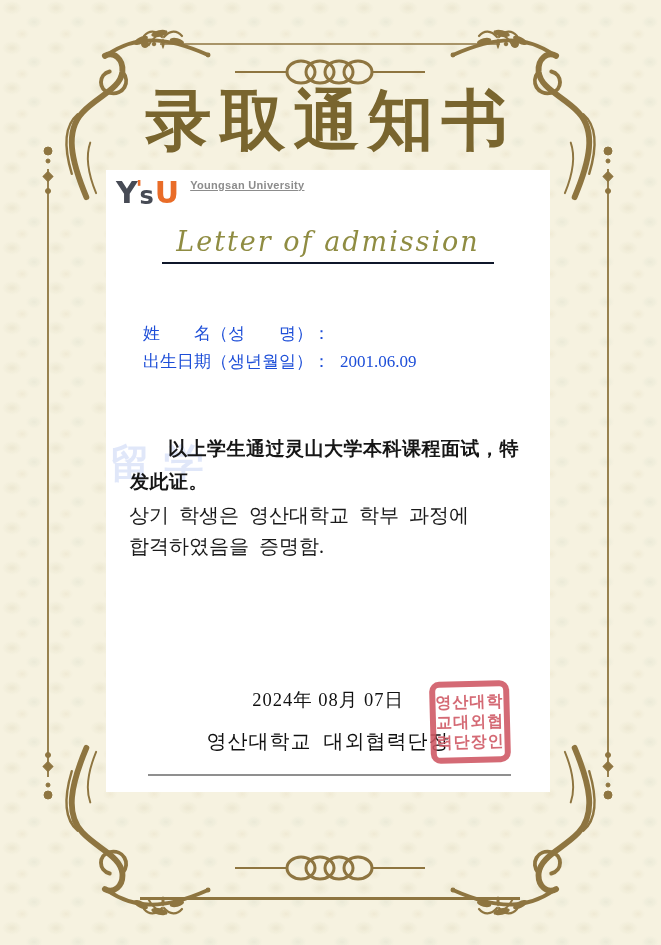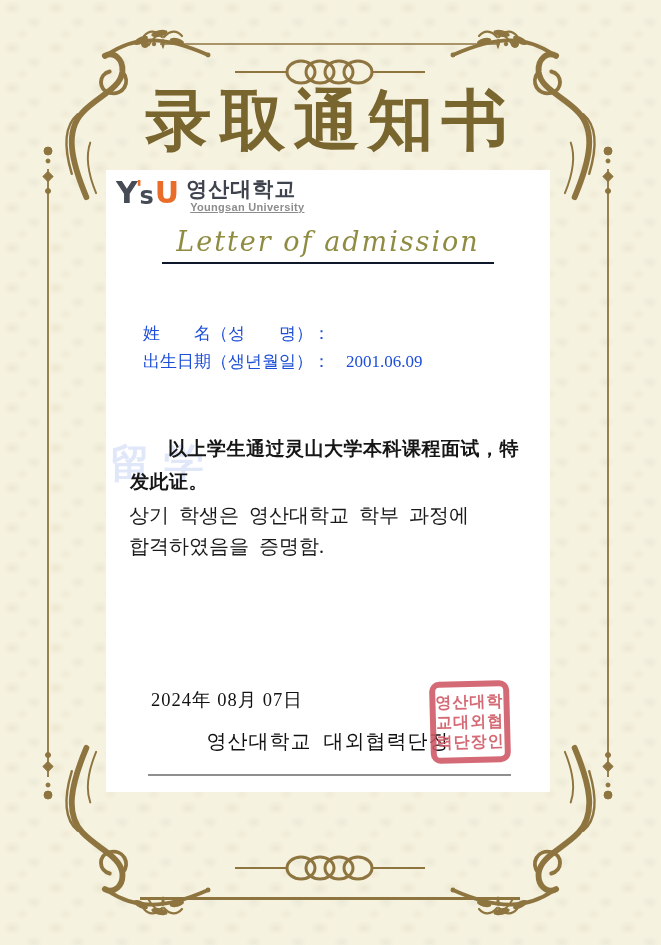--- a/index.html
+++ b/index.html
@@ -56,36 +56,36 @@
   .logo-en{ font-family:"Liberation Sans",sans-serif; font-size:11px; font-weight:bold; color:#8c8c8c; margin-left:4px; margin-top:1px; letter-spacing:0.3px;text-decoration:underline; }
   
   .script-line{ position:absolute; top:56px; left:0; right:0; text-align:center; }
   .script-inner{
     display:inline-block; font-family:"DejaVu Serif","Liberation Serif",serif;
     font-style:italic; font-size:27px; color:#8f8c42; letter-spacing:2px;
     padding:0 14px 5px 14px; border-bottom:2px solid #0f172a;
   }
   
   .fields{ position:absolute; left:37px; top:150px; font-family:"Liberation Serif","DejaVu Serif",serif; font-size:17px; color:#1d4ed8; line-height:28px; }
-  .field-value{ margin-left:16px; }
+  .field-value{ margin-left:10px; }
   
   .watermark{ position:absolute; left:4px; top:266px; font-size:40px; letter-spacing:14px; color:#1d4ed8; opacity:0.13; font-family:"DejaVu Sans",sans-serif; font-weight:bold; }
   
   .body-cn{
     position:absolute; left:24px; top:262px; width:404px;
     font-family:"Liberation Serif","DejaVu Serif",serif; font-weight:600;
     font-size:19px; color:#161616; line-height:33px; text-indent:2em; letter-spacing:0.5px;
   }
   .body-kr{
     position:absolute; left:23px; top:330px;
     font-family:"Liberation Serif","DejaVu Serif",serif;
     font-size:20px; color:#1a1a1a; line-height:31px; word-spacing:5px;
   }
   
-  .date-line{ position:absolute; top:517px; left:0; width:100%; text-align:left; font-family:"Liberation Serif","DejaVu Serif",serif; font-size:18.5px; color:#111; letter-spacing:1px;margin-left:45px; }
+  .date-line{ position:absolute; top:517px; left:0; width:100%; text-align:center; font-family:"Liberation Serif","DejaVu Serif",serif; font-size:18.5px; color:#111; letter-spacing:1px; }
   .issuer-line{ position:absolute; top:558px; left:0; width:100%; text-align:center; font-family:"Liberation Serif","DejaVu Serif",serif; font-size:20px; color:#111; letter-spacing:1px; word-spacing:6px; }
   .seal{
     position:absolute; left:324px; top:511px; width:80px; height:82px;
     border:6px solid #cf5662; border-radius:10px; transform:rotate(-1.5deg);
     display:flex; flex-direction:column; justify-content:center; opacity:0.88;
   }
   .seal-row{
     text-align:center; font-family:"DejaVu Sans",sans-serif; font-weight:bold;
     font-size:16px; line-height:20px; color:#cf5662; letter-spacing:1px;
   }
@@ -259,21 +259,20 @@
   <div class="card">
 
     <div class="logo">
       <div class="logo-letters">
         <span class="logo-y">Y</span>
         <span class="logo-mark">'</span>
         <span class="logo-s">s</span>
         <span class="logo-u">U</span>
       </div>
       <div class="logo-text">
-        <div class="logo-kr">영산대학교</div>
         <div class="logo-en">Youngsan University</div>
       </div>
     </div>
 
     <div class="script-line">
       <span class="script-inner">Letter of admission</span>
     </div>
 
     <div class="fields">
       <div>

